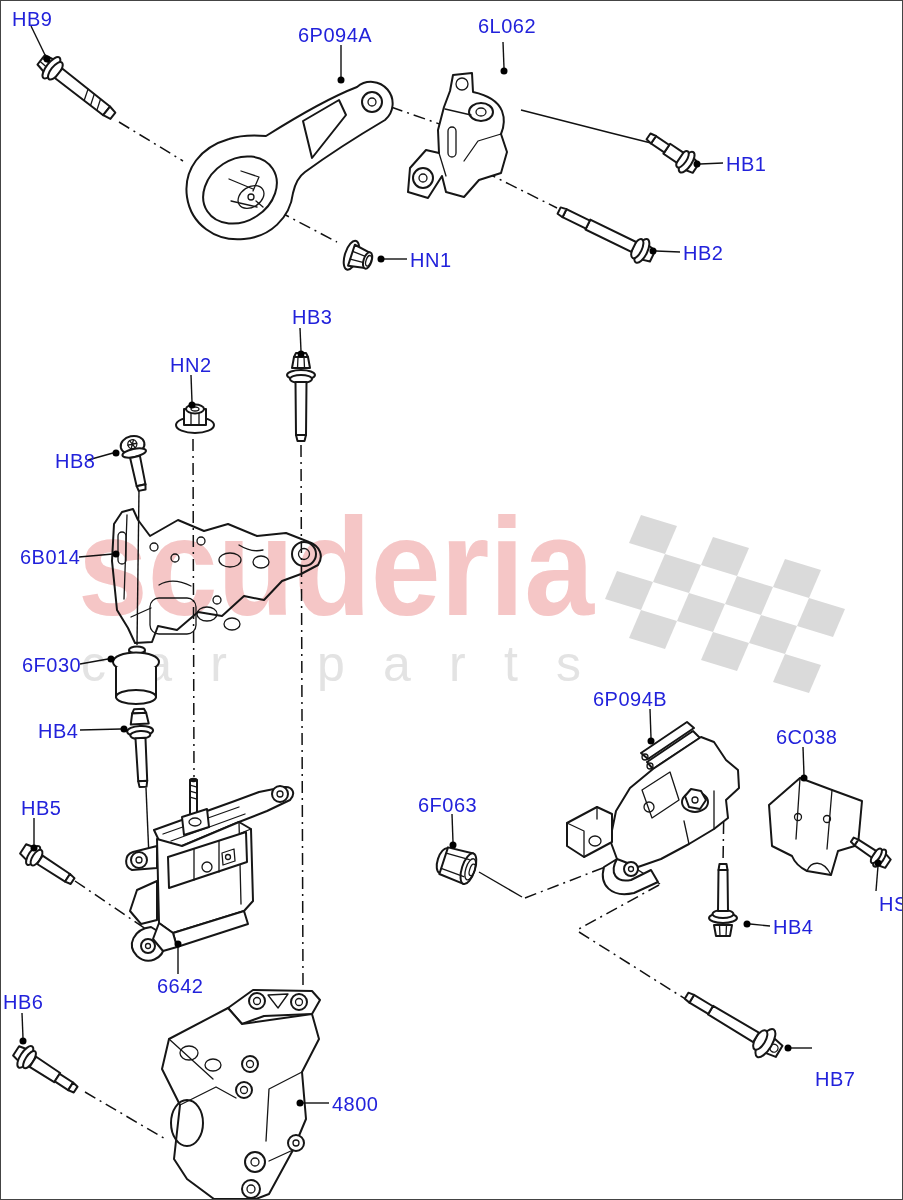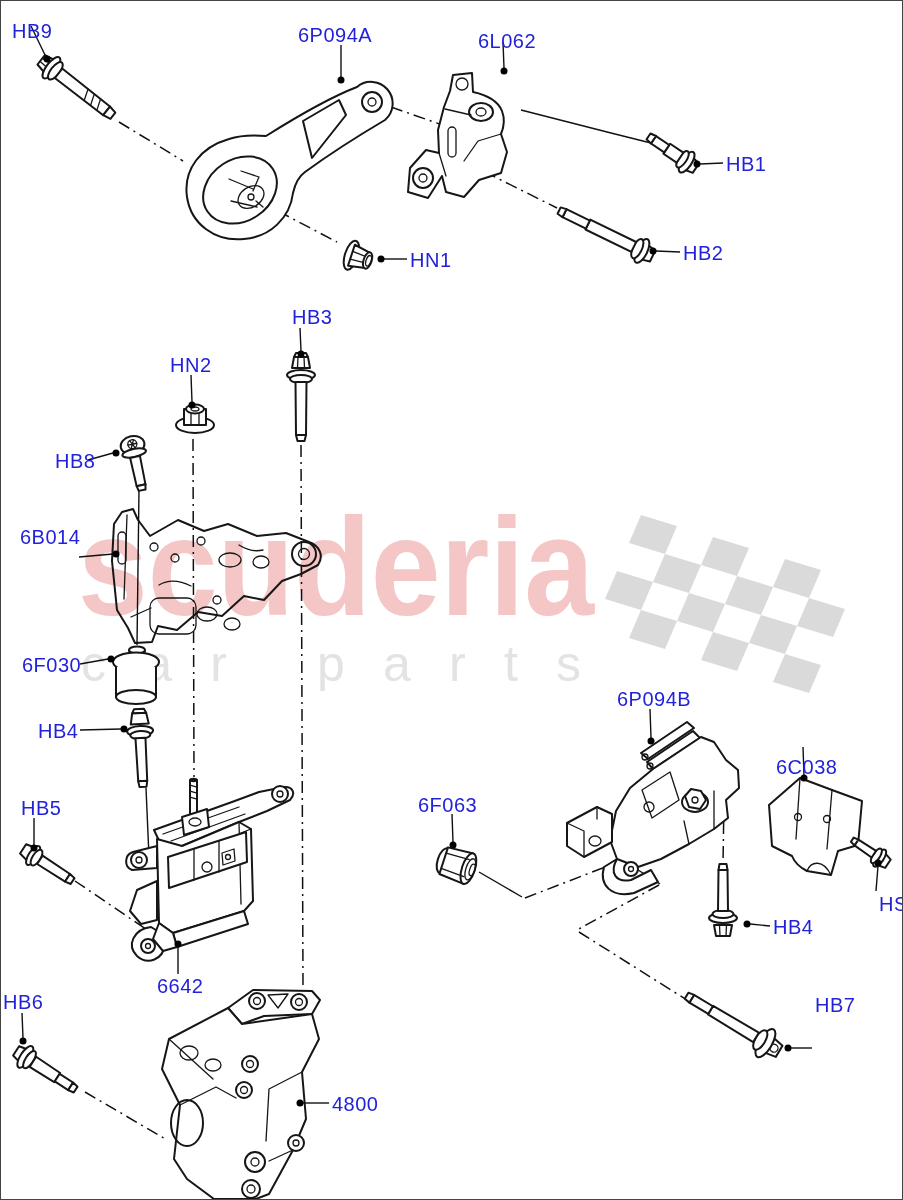--- a/index.html
+++ b/index.html
@@ -365,36 +365,36 @@
         <circle class="dot" cx="452" cy="844" r="3.5"></circle>
     <path class="lead" d="M875,890 L877,865"></path>
         <circle class="dot" cx="877" cy="862" r="3.5"></circle>
     <path class="lead" d="M769,925 L749,923"></path>
         <circle class="dot" cx="746" cy="923" r="3.5"></circle>
     <path class="lead" d="M811,1047 L790,1047"></path>
         <circle class="dot" cx="787" cy="1047" r="3.5"></circle>
   </g>
 </svg>
 
-<div class="plabel" style="left:11px;top:20px">HB9</div>
+<div class="plabel" style="left:11px;top:8px">HB9</div>
 <div class="plabel" style="left:297px;top:24px">6P094A</div>
-<div class="plabel" style="left:477px;top:30px">6L062</div>
+<div class="plabel" style="left:477px;top:15px">6L062</div>
 <div class="plabel" style="left:725px;top:153px">HB1</div>
 <div class="plabel" style="left:682px;top:242px">HB2</div>
 <div class="plabel" style="left:409px;top:249px">HN1</div>
 <div class="plabel" style="left:291px;top:306px">HB3</div>
 <div class="plabel" style="left:169px;top:354px">HN2</div>
 <div class="plabel" style="left:54px;top:450px">HB8</div>
-<div class="plabel" style="left:19px;top:526px">6B014</div>
+<div class="plabel" style="left:19px;top:546px">6B014</div>
 <div class="plabel" style="left:21px;top:654px">6F030</div>
 <div class="plabel" style="left:37px;top:720px">HB4</div>
 <div class="plabel" style="left:20px;top:797px">HB5</div>
 <div class="plabel" style="left:156px;top:975px">6642</div>
 <div class="plabel" style="left:2px;top:991px">HB6</div>
 <div class="plabel" style="left:331px;top:1093px">4800</div>
-<div class="plabel" style="left:616px;top:688px">6P094B</div>
-<div class="plabel" style="left:775px;top:756px">6C038</div>
+<div class="plabel" style="left:592px;top:688px">6P094B</div>
+<div class="plabel" style="left:775px;top:726px">6C038</div>
 <div class="plabel" style="left:417px;top:794px">6F063</div>
 <div class="plabel" style="left:878px;top:893px">HS1</div>
 <div class="plabel" style="left:772px;top:916px">HB4</div>
-<div class="plabel" style="left:814px;top:994px">HB7</div>
+<div class="plabel" style="left:814px;top:1068px">HB7</div>
 
 </div>
 
 </body></html>

